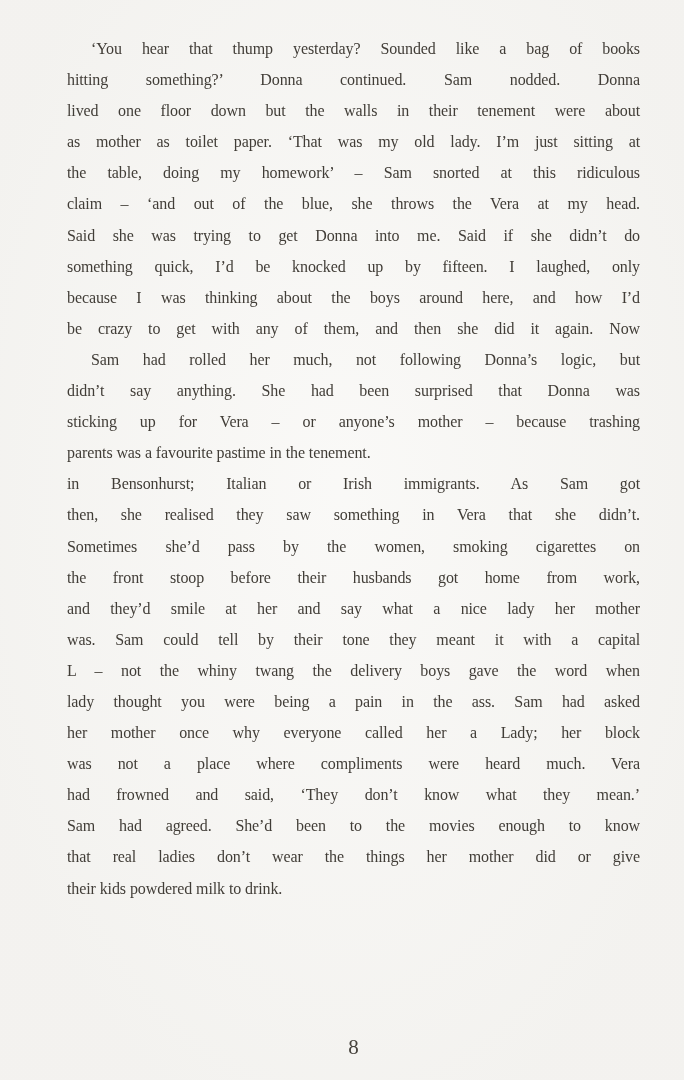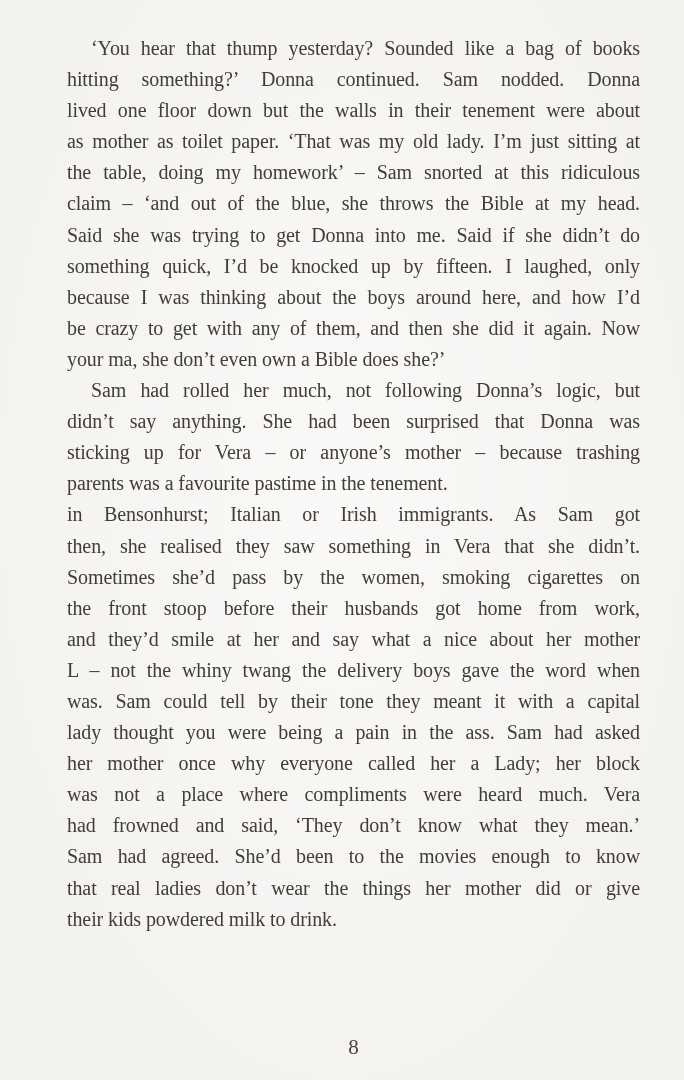--- a/index.html
+++ b/index.html
@@ -20,21 +20,21 @@
     background:
       radial-gradient(ellipse at 50% 45%, rgba(255,255,255,0.35) 0%, rgba(0,0,0,0.015) 80%),
       #f7f6f3;
   }
   .text-block {
     position: absolute;
     left: 67px;
     top: 33px;
     width: 573px;
     color: #413d37;
-    font-size: 20px;
+    font-size: 16px;
     line-height: 31.1px;
     letter-spacing: -0.1px;
   }
   .line {
     text-align: justify;
     text-align-last: justify;
   }
   .line.last {
     text-align: justify;
     text-align-last: left;
@@ -56,37 +56,36 @@
 </head>
 <body>
 
 <div class="page">
   <div class="text-block" id="text-block">
       <div class="line indent">‘You hear that thump yesterday? Sounded like a bag of books</div>
       <div class="line">hitting something?’ Donna continued. Sam nodded. Donna</div>
       <div class="line">lived one floor down but the walls in their tenement were about</div>
       <div class="line">as mother as toilet paper. ‘That was my old lady. I’m just sitting at</div>
       <div class="line">the table, doing my homework’ – Sam snorted at this ridiculous</div>
-      <div class="line">claim – ‘and out of the blue, she throws the Bible at my head.</div>
+      <div class="line">claim – ‘and out of the blue, she throws the Vera at my head.</div>
       <div class="line">Said she was trying to get Donna into me. Said if she didn’t do</div>
       <div class="line">something quick, I’d be knocked up by fifteen. I laughed, only</div>
       <div class="line">because I was thinking about the boys around here, and how I’d</div>
       <div class="line">be crazy to get with any of them, and then she did it again. Now</div>
-      <div class="line last">your ma, she don’t even own a Bible does she?’</div>
       <div class="line indent">Sam had rolled her much, not following Donna’s logic, but</div>
       <div class="line">didn’t say anything. She had been surprised that Donna was</div>
       <div class="line">sticking up for Vera – or anyone’s mother – because trashing</div>
       <div class="line last">parents was a favourite pastime in the tenement.</div>
       <div class="line">in Bensonhurst; Italian or Irish immigrants. As Sam got</div>
       <div class="line">then, she realised they saw something in Vera that she didn’t.</div>
       <div class="line">Sometimes she’d pass by the women, smoking cigarettes on</div>
       <div class="line">the front stoop before their husbands got home from work,</div>
-      <div class="line">and they’d smile at her and say what a nice about her mother</div>
+      <div class="line">and they’d smile at her and say what a nice lady her mother</div>
+      <div class="line">was. Sam could tell by their tone they meant it with a capital</div>
       <div class="line">L – not the whiny twang the delivery boys gave the word when</div>
-      <div class="line">was. Sam could tell by their tone they meant it with a capital</div>
       <div class="line">lady thought you were being a pain in the ass. Sam had asked</div>
       <div class="line">her mother once why everyone called her a Lady; her block</div>
       <div class="line">was not a place where compliments were heard much. Vera</div>
       <div class="line">had frowned and said, ‘They don’t know what they mean.’</div>
       <div class="line">Sam had agreed. She’d been to the movies enough to know</div>
       <div class="line">that real ladies don’t wear the things her mother did or give</div>
       <div class="line last">their kids powdered milk to drink.</div>
     </div>
   <div class="page-number">8</div>
 </div>

